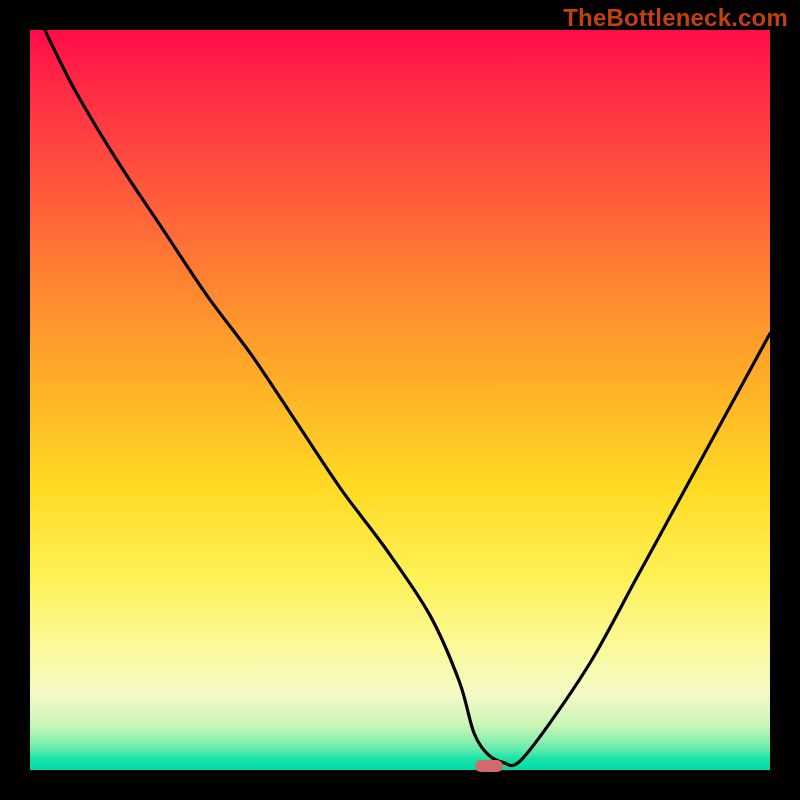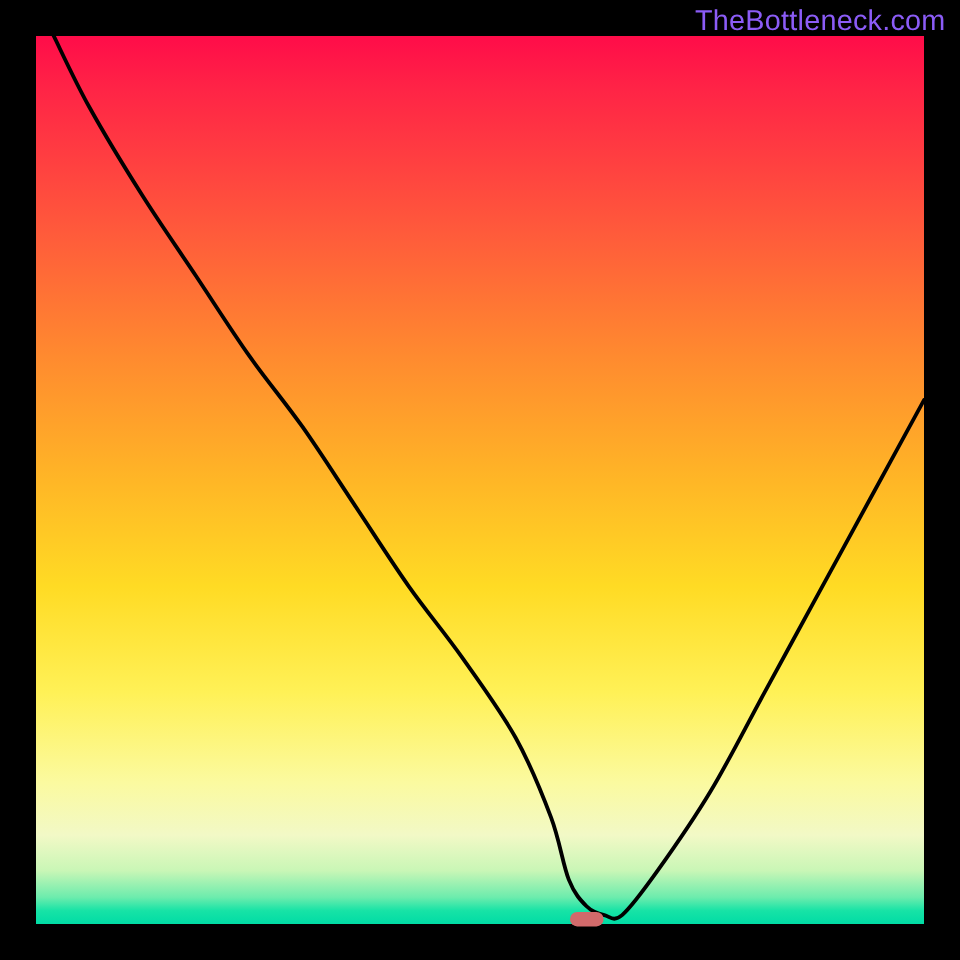--- a/index.html
+++ b/index.html
@@ -17,22 +17,22 @@
     width: 800px;
     height: 800px;
     background: #000;
   }
   .watermark {
     position: absolute;
     top: 4px;
     right: 12px;
     font-family: Arial, Helvetica, sans-serif;
     font-size: 24px;
-    font-weight: normal;
-    color: #8b5cf6;
+    font-weight: bold;
+    color: #c2410c;
     letter-spacing: 0.2px;
   }
   .plot-area {
     position: absolute;
     left: 30px;
     top: 30px;
     width: 740px;
     height: 740px;
   }
   .gradient {

